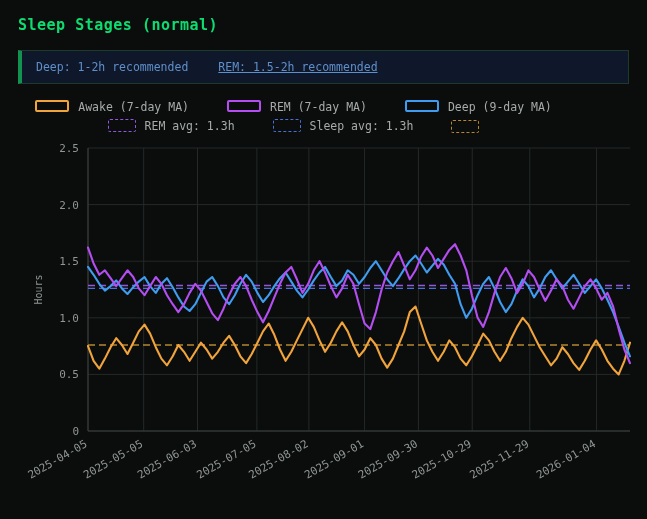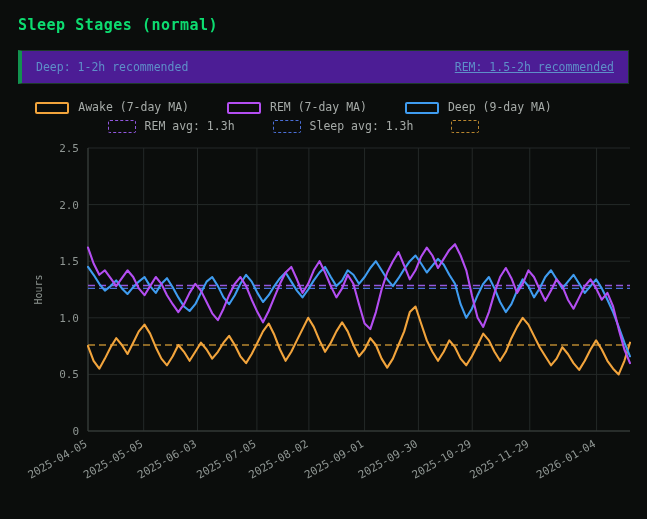--- a/index.html
+++ b/index.html
@@ -8,33 +8,33 @@
     background:#0b0d0c;
     font-family:"DejaVu Sans Mono", "Liberation Mono", monospace;
   }
   .page-title{
     color:#0ddc70;font-size:15px;font-weight:bold;
     margin:16px 0 0 18px;letter-spacing:.5px;
   }
   .banner{
     margin:16px 18px 0 18px;
     border:1px solid #1d3a29;border-left:4px solid #12924f;
-    background:#4c1d95;
+    background:#0f172a;
     padding:9px 14px;
     display:flex;gap:30px;align-items:center;
-    font-size:11.5px;white-space:nowrap;justify-content:space-between;
+    font-size:11.5px;white-space:nowrap;
   }
   .chart-wrap{margin-top:16px;}
   .legend-row{
     display:flex;justify-content:center;align-items:center;
     gap:38px;margin:5px 0;
     font-size:11.5px;color:#a6aba8;
     transform:translateX(-30px);
   }
-  .legend-item{display:flex;align-items:flex-end;gap:9px;}
+  .legend-item{display:flex;align-items:flex-start;gap:9px;}
   .swatch{
     display:inline-block;width:30px;height:8px;
     border:2px solid #888;border-radius:2px;background:transparent;
   }
   .swatch.dashed{border-style:dashed;border-width:1.5px;width:26px;height:11px;}
   svg{display:block;}
   .grid{stroke:#242928;stroke-width:1;}
   .spine{stroke:#3a403d;stroke-width:1;}
   .ytick,.xtick{fill:#8f9693;font-family:"DejaVu Sans Mono",monospace;font-size:11px;}
   .ytick{text-anchor:end;}

